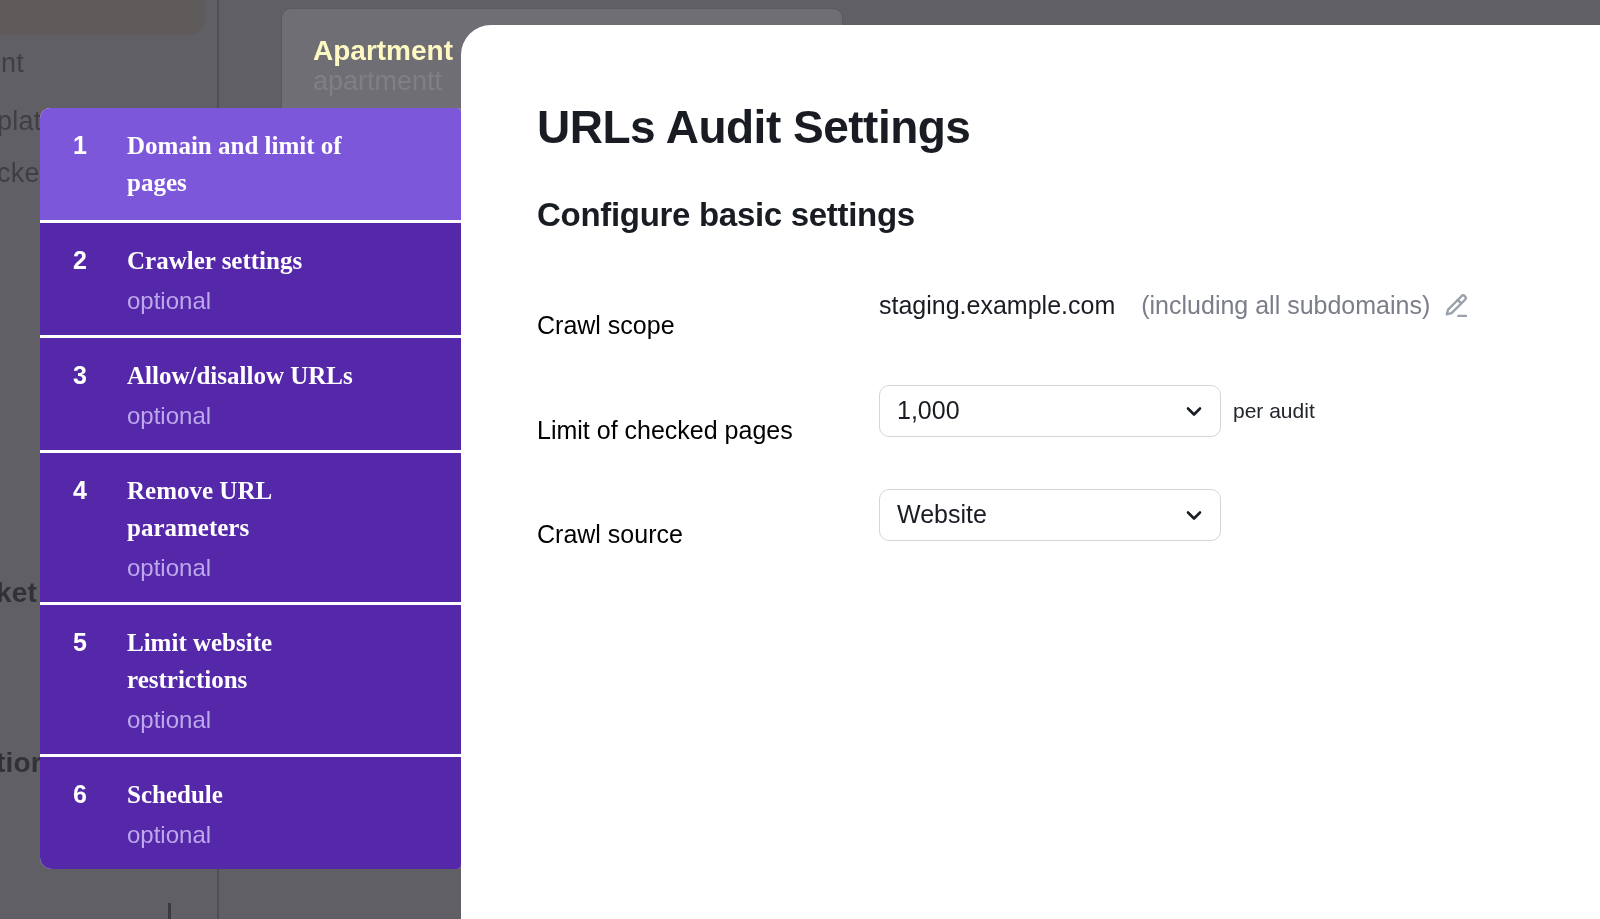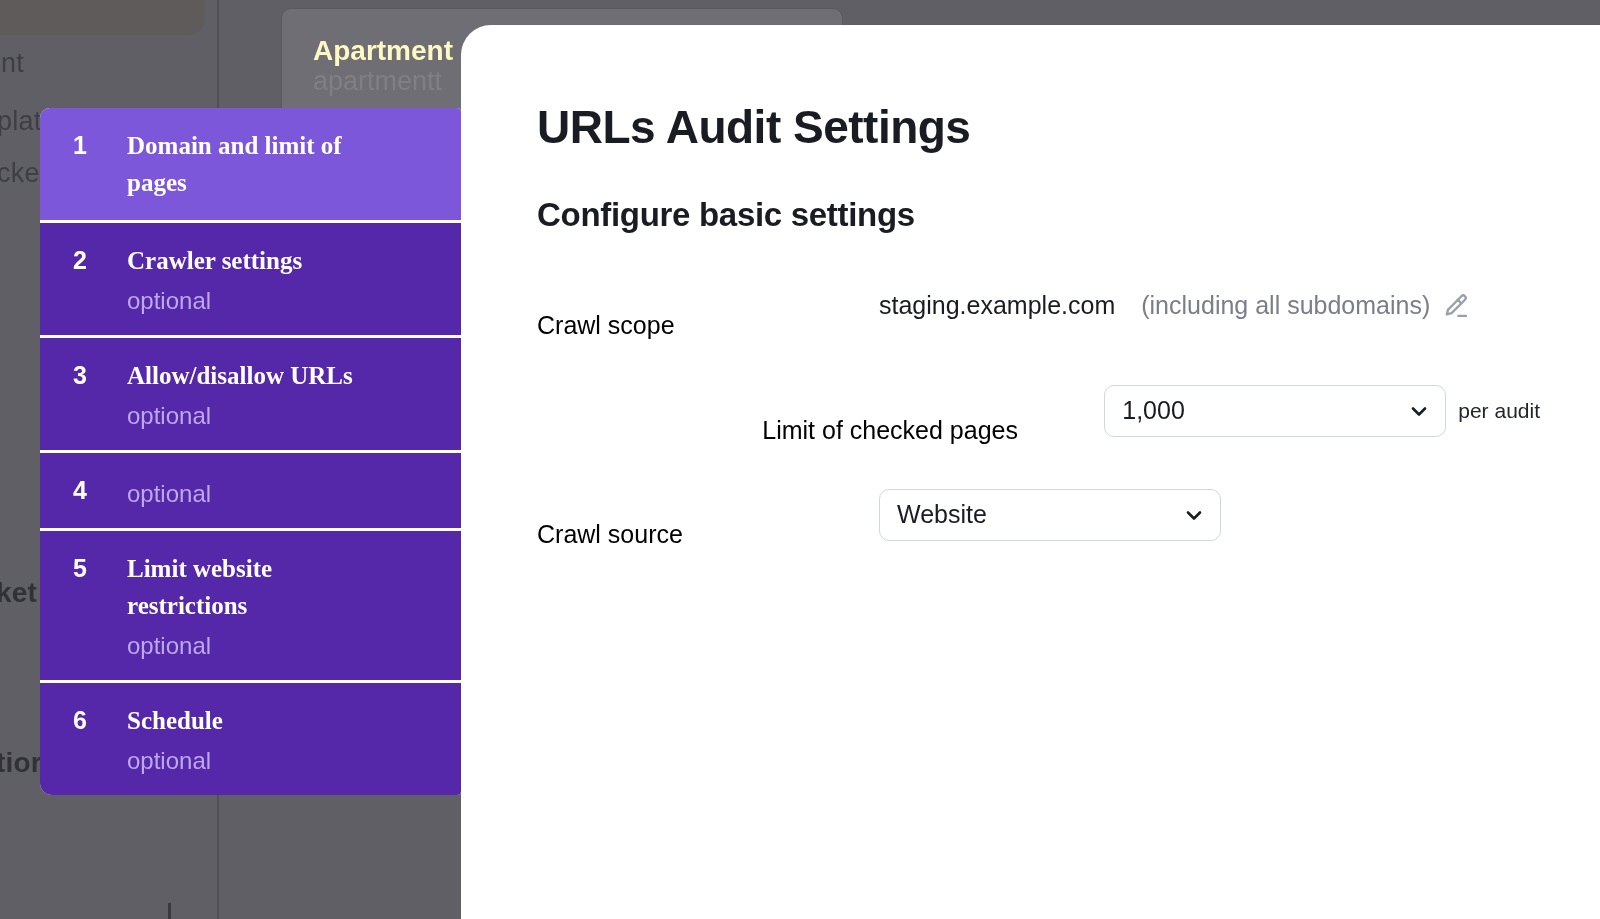--- a/index.html
+++ b/index.html
@@ -48,21 +48,21 @@
     font-size: 46px; line-height: 48px; font-weight: bold; color: #191C23;
     letter-spacing: -0.5px;
   }
   .section-title {
     margin-top: 44px; font-size: 33px; line-height: 40px; font-weight: bold; color: #191C23;
     letter-spacing: -0.3px;
   }
   .rows { margin-top: 36px; }
   .row { display: flex; align-items: center; }
   .row-scope  { min-height: 46px; margin-bottom: 36px; }
-  .row-limit  { margin-bottom: 35px; justify-content: flex-end; }
+  .row-limit  { margin-bottom: 35px; }
   .row-label { width: 342px; flex: 0 0 342px; font-size: 25px; color: #000000; margin-top: 40px; }
   .row-value { display: flex; align-items: center; font-size: 25px; color: #191C23; }
   .scope-domain { font-weight: normal; }
   .scope-note { color: #7A7E89; margin-left: 26px; }
   .edit-icon { margin-left: 12px; display: inline-flex; cursor: pointer; }
   .dropdown {
     width: 342px; height: 52px; background: #fff;
     border: 1.5px solid #D2D6DD; border-radius: 10px;
     display: flex; align-items: center;
     padding: 0 14px 0 17px; cursor: pointer;
@@ -182,20 +182,24 @@
     <div>
       <div class="step-title">
           <div>Allow/disallow URLs</div>
         </div>
       <div class="step-optional">optional</div>
     </div>
   </div>
     <div class="step">
     <div class="step-num">4</div>
     <div>
+      <div class="step-title">
+          <div>Remove URL</div>
+          <div>parameters</div>
+        </div>
       <div class="step-optional">optional</div>
     </div>
   </div>
     <div class="step">
     <div class="step-num">5</div>
     <div>
       <div class="step-title">
           <div>Limit website</div>
           <div>restrictions</div>
         </div>

